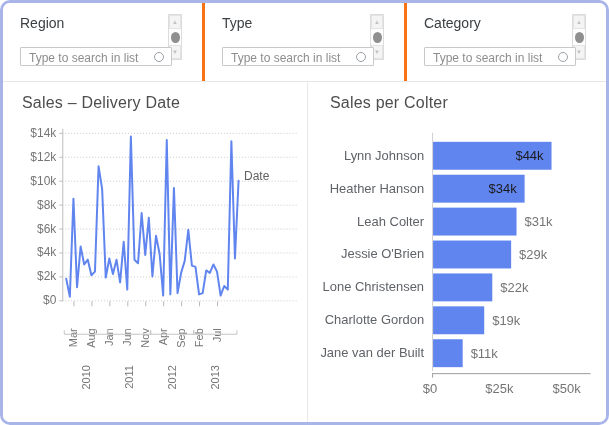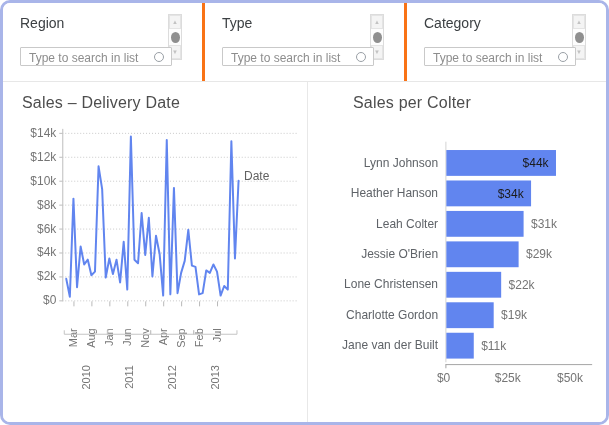--- a/index.html
+++ b/index.html
@@ -12,21 +12,21 @@
   .filter-label{font-size:14px;color:#3c4043;display:block;height:16px;}
   .search-box{margin-top:16px;position:relative;width:152px;height:19px;border:1px solid #c9c9c9;border-radius:1px;box-sizing:border-box;background:#fff;}
   .search-box input{border:none;outline:none;background:transparent;width:100%;height:100%;box-sizing:border-box;padding:0 22px 0 8px;font-size:12px;color:#5f6368;font-family:inherit;}
   .search-box input::placeholder{color:#8d8d8d;opacity:1;}
   .lens{position:absolute;right:7px;top:4px;width:8px;height:8px;border:1px solid #9aa0a6;border-radius:50%;}
   .mini-scrollbar{position:absolute;top:11px;right:20px;width:14px;height:46px;display:flex;flex-direction:column;border:1px solid #dcdcdc;background:#fafafa;box-sizing:border-box;}
   .sb-btn{height:14px;flex:none;display:flex;align-items:center;justify-content:center;font-size:6px;line-height:6px;color:#c2c2c2;background:#f4f4f4;border:1px solid #e4e4e4;box-sizing:border-box;cursor:default;}
   .sb-track{flex:1;display:flex;align-items:center;justify-content:center;background:#fdfdfd;}
   .sb-thumb{width:9px;height:11px;border-radius:50%;background:#8f8f8f;}
   
-  .charts-row{display:flex;flex:1;min-height:0;gap:23px;}
+  .charts-row{display:flex;flex:1;min-height:0;}
   .panel{position:relative;box-sizing:border-box;background:#fff;}
   .panel.line-panel{width:305px;flex:none;border-right:1px solid #e8e8e8;}
   .panel.bar-panel{flex:1;}
   .panel-title{position:absolute;top:12px;left:19px;margin:0;font-size:16px;font-weight:400;color:#4d4d4d;letter-spacing:.2px;}
   .bar-panel .panel-title{left:22px;}
   .chart-svg{position:absolute;inset:0;width:100%;height:100%;}
   .series-legend{position:absolute;left:241px;top:87px;font-size:12px;color:#616161;}
 </style>
 </head>
 <body>

